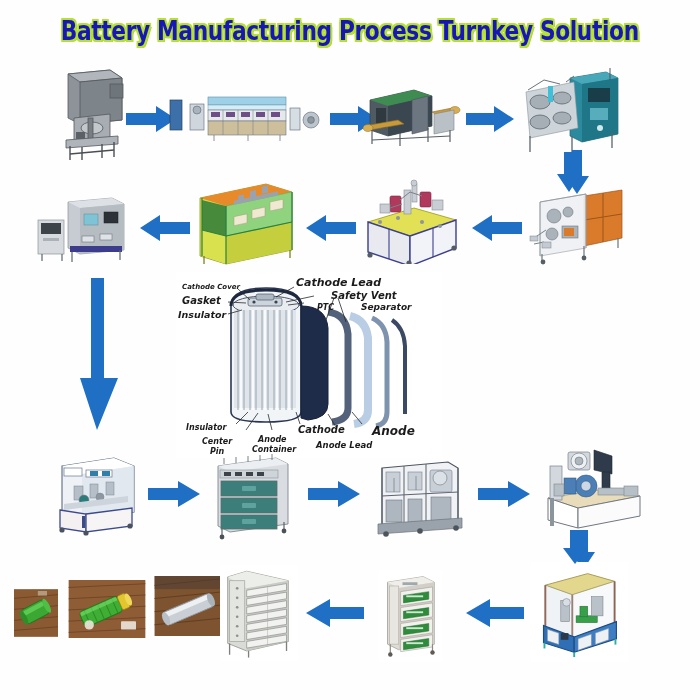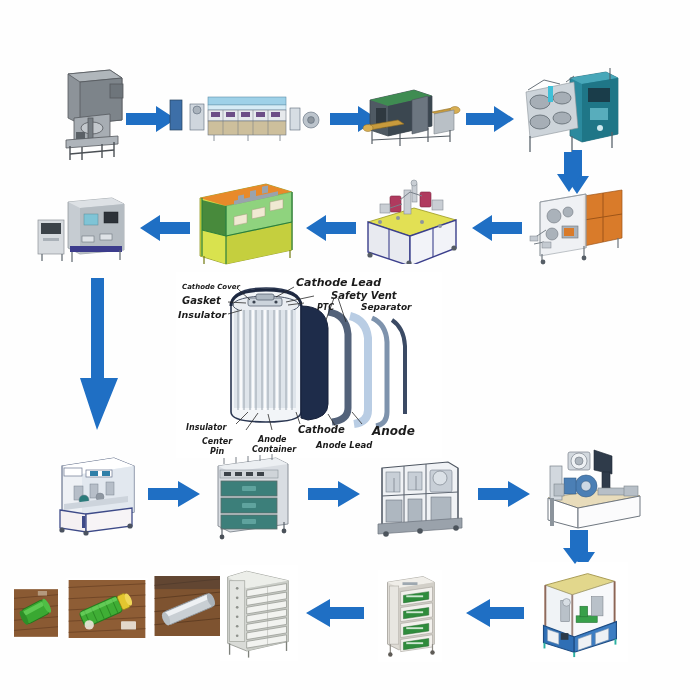--- a/index.html
+++ b/index.html
@@ -45,20 +45,23 @@
 
   
   .photo{position:absolute;background:#fff;padding:2px;box-sizing:border-box;}
   .photo svg{display:block;width:100%;height:100%;}
 </style>
 </head>
 <body>
 
 <div id="page">
 
+  <div id="title-bar">
+    <div id="title-text">Battery Manufacturing Process  Turnkey Solution</div>
+  </div>
 
   <div class="machine" style="left:52px;top:62px;width:82px;height:100px;">
     <svg viewBox="0 0 82 100">
       <g stroke="#55595e" stroke-width="0.8" fill="#9aa0a6">
         <polygon points="16,12 58,8 70,16 70,58 28,62 16,56" fill="#8d9399"></polygon>
         <polygon points="16,12 58,8 70,16 28,20" fill="#b0b6bb"></polygon>
         <polygon points="28,20 70,16 70,58 28,62" fill="#7d848a"></polygon>
         <rect x="58" y="22" width="13" height="14" fill="#6e757b"></rect>
         <polygon points="22,56 58,52 58,76 22,80" fill="#a7adb3"></polygon>
         <ellipse cx="40" cy="66" rx="11" ry="6" fill="#c3c8cd"></ellipse>

